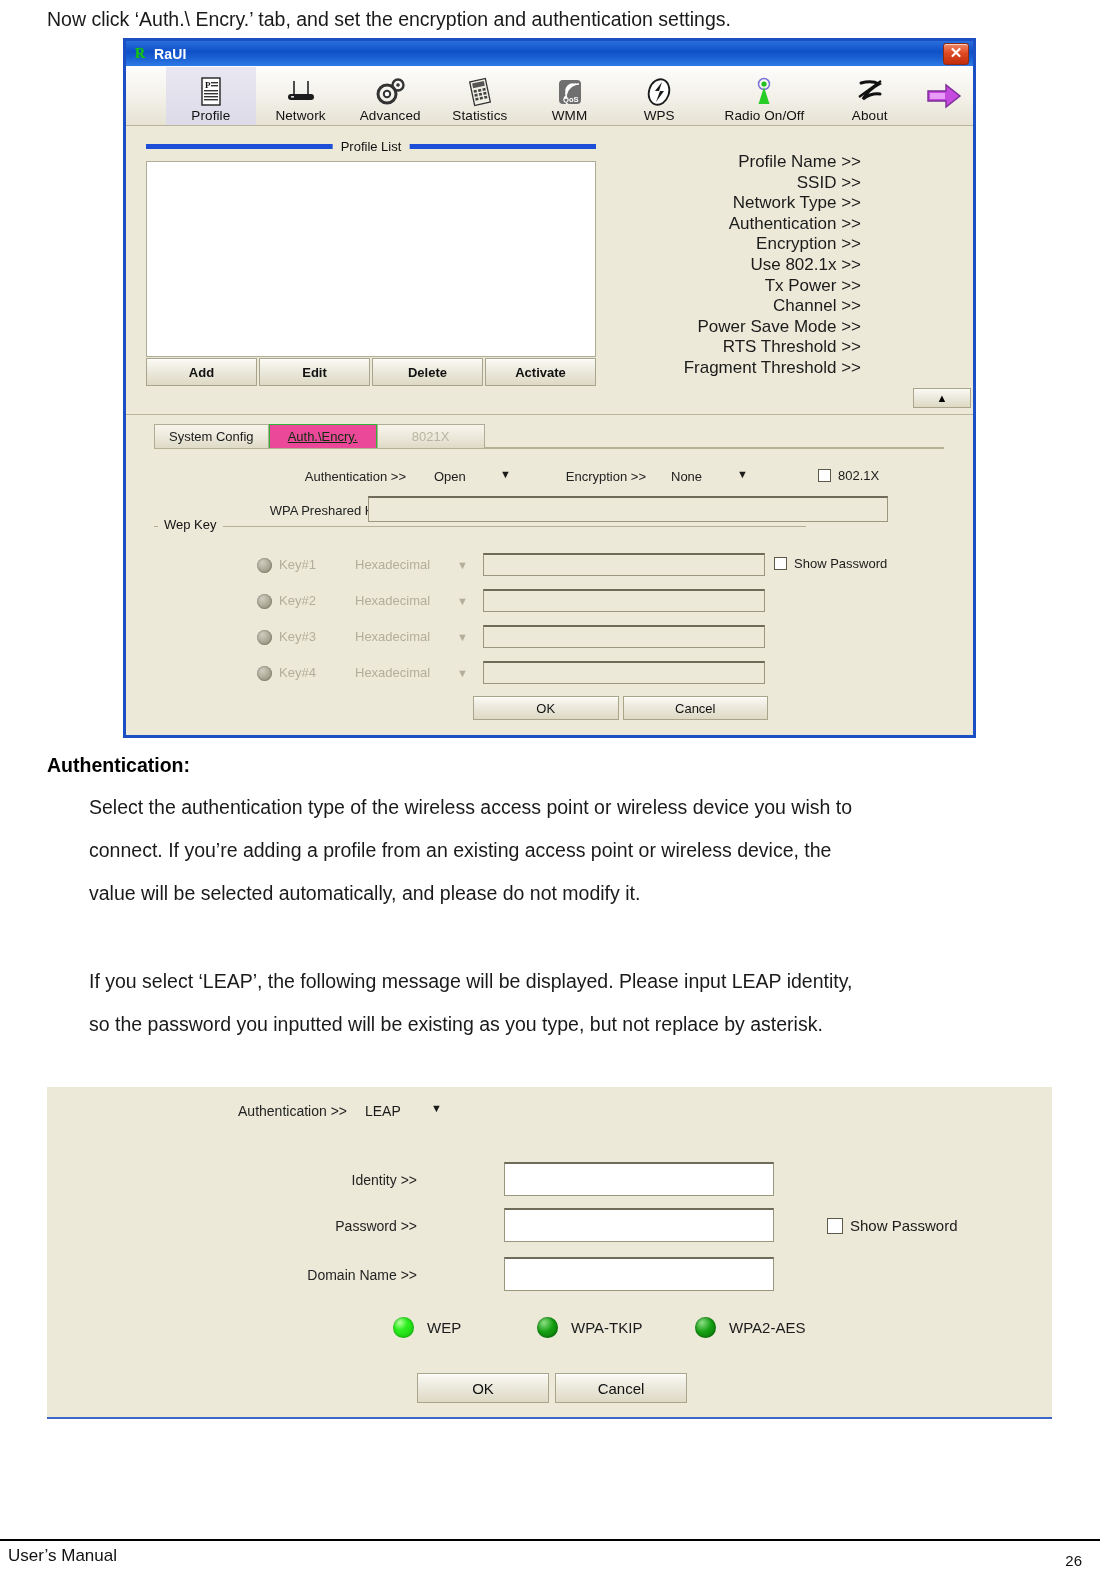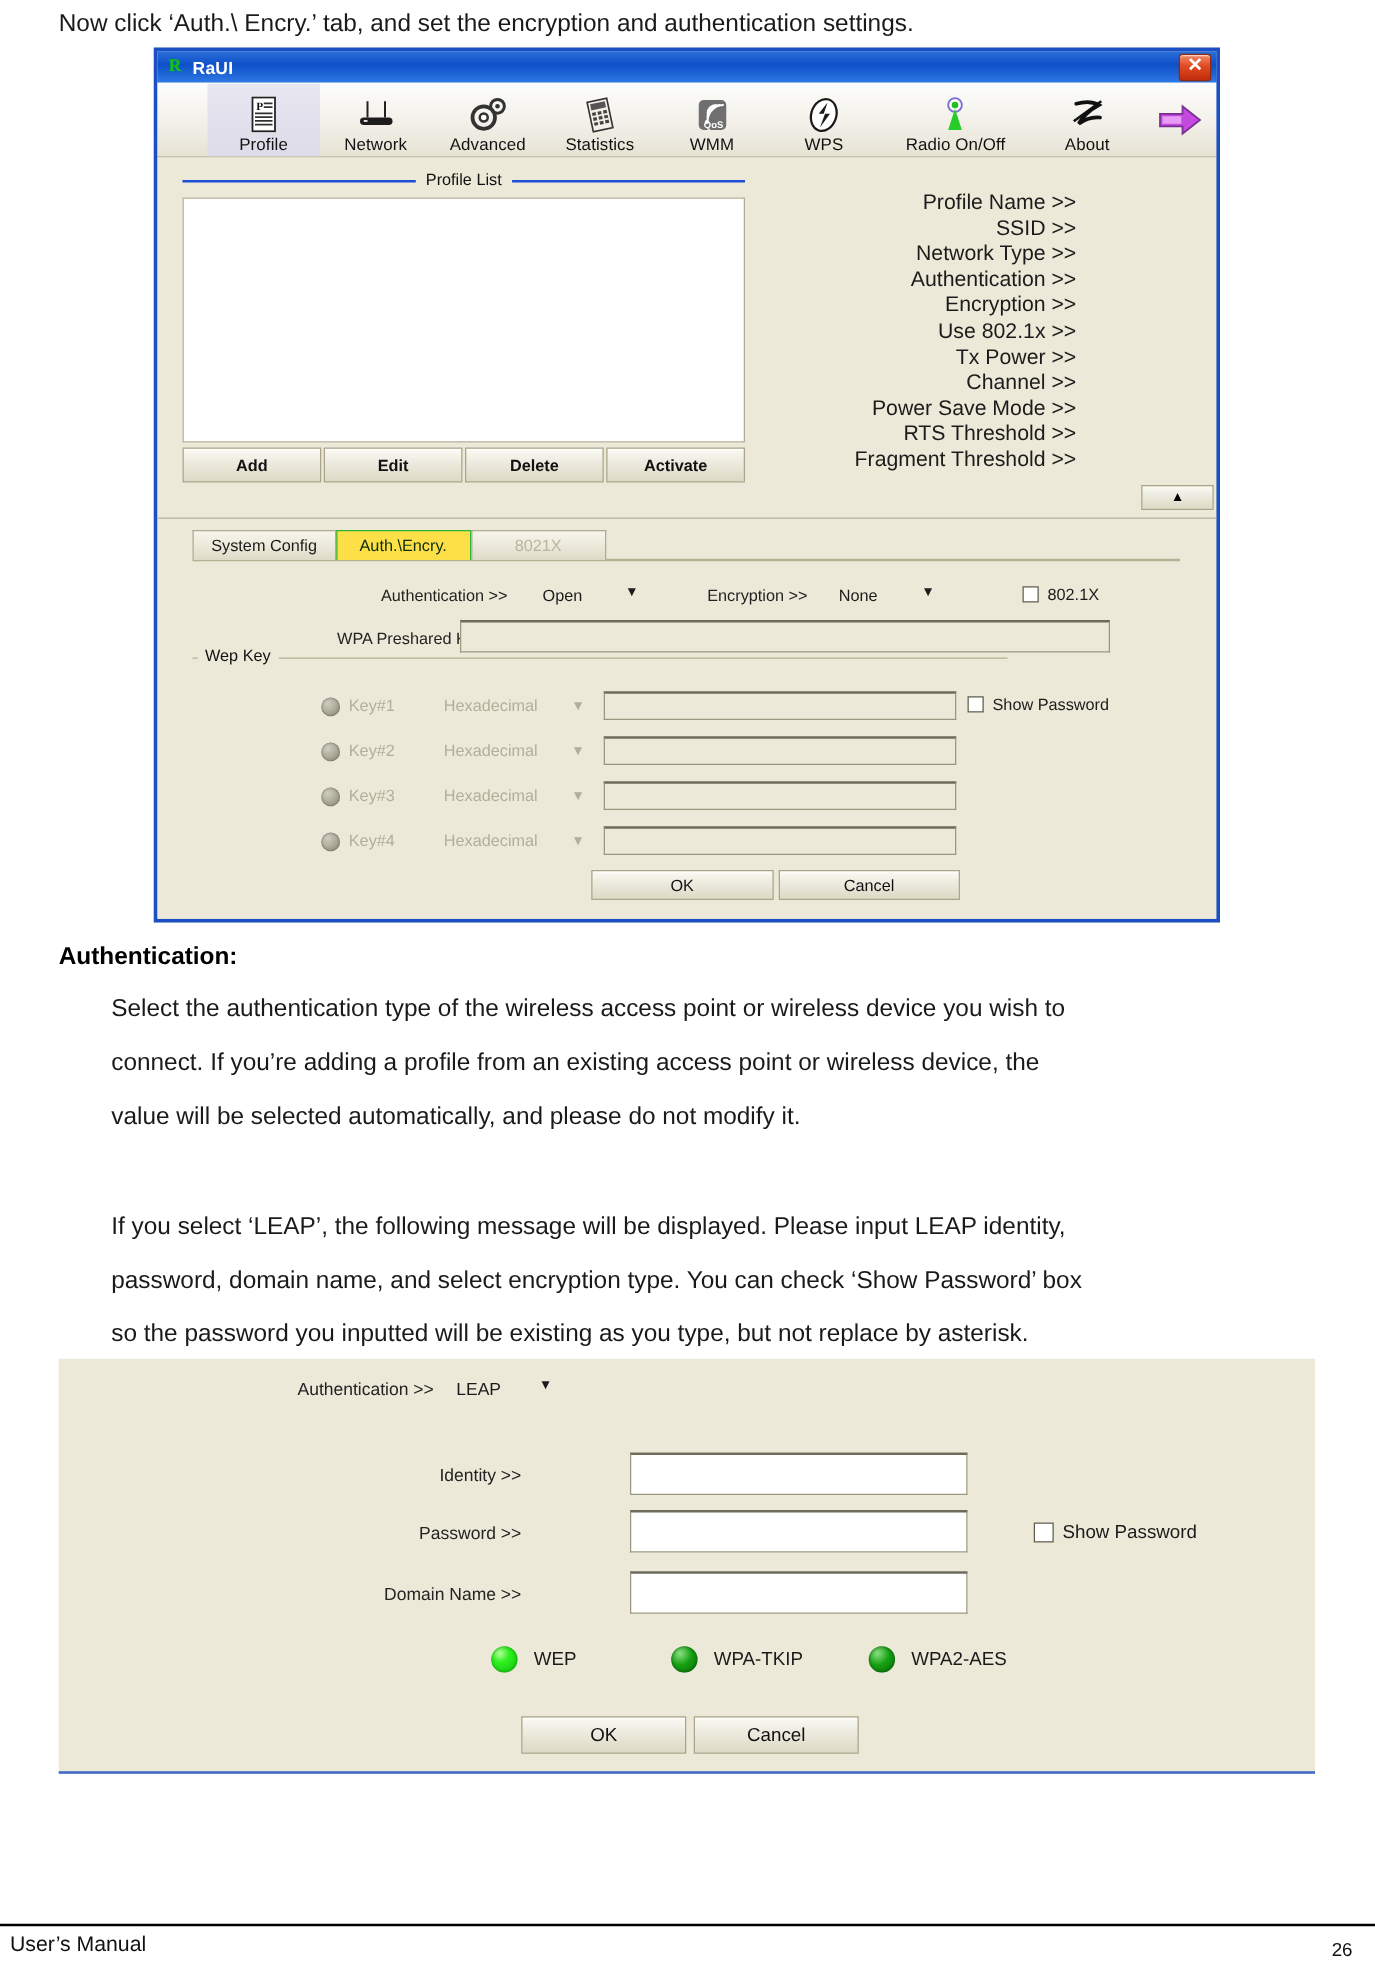--- a/index.html
+++ b/index.html
@@ -143,21 +143,21 @@
   #raui-body {
     position: relative;
     height: calc(100% - 85px);
     background: #ece9d8;
     padding: 0;
   }
 
   
   .groupbox {
     position: absolute;
-    border-top: 2px solid #1d4ed8;
+    border-top: 5px solid #1d4ed8;
     box-sizing: border-box;
   }
   .groupbox > .gb-title {
     position: absolute;
     top: -10px;
     background: #ece9d8;
     padding: 0 8px;
     font-size: 13px;
     color: #111;
     white-space: nowrap;
@@ -255,23 +255,24 @@
     font-size: 13px;
     color: #1b1b1b;
     background: linear-gradient(180deg,#f7f5ec 0%,#ebe8da 55%,#dedac6 100%);
     border: 1px solid #b0ac93;
     border-bottom: none;
     box-sizing: border-box;
     cursor: pointer;
     white-space: nowrap;
   }
   .tab.active {
-    background: #fde047;
+    background: #ec4899;
     border-color: #2cb437;
     color: #0c2b0f;
+    text-decoration: underline;
   }
   .tab.disabled {
     color: #b8b5a2;
     cursor: default;
   }
   #tabstrip .tab-filler { flex: 1; border-bottom: 1px solid #b4b094; }
 
   
   .field-label {
     position: absolute;
@@ -677,21 +678,20 @@
 <div class="doc-head" style="top:754px;">Authentication:</div>
 
 <div class="doc-para" style="top:786px;">
   <div>Select the authentication type of the wireless access point or wireless device you wish to</div>
   <div>connect. If you’re adding a profile from an existing access point or wireless device, the</div>
   <div>value will be selected automatically, and please do not modify it.</div>
 </div>
 
 <div class="doc-para" style="top:960px;">
   <div>If you select ‘LEAP’, the following message will be displayed. Please input LEAP identity,</div>
-  <div>password, domain name, and select encryption type. You can check ‘Show Password’ box</div>
   <div>so the password you inputted will be existing as you type, but not replace by asterisk.</div>
 </div>
 
 <div id="leap-dialog">
 
   <span class="field-label" style="left:120px; top:16px; width:180px;">Authentication &gt;&gt;</span>
   <div class="combo" style="left:318px; top:16px;">
     <span class="cv">LEAP</span>
     <span class="carat">▼</span>
   </div>

